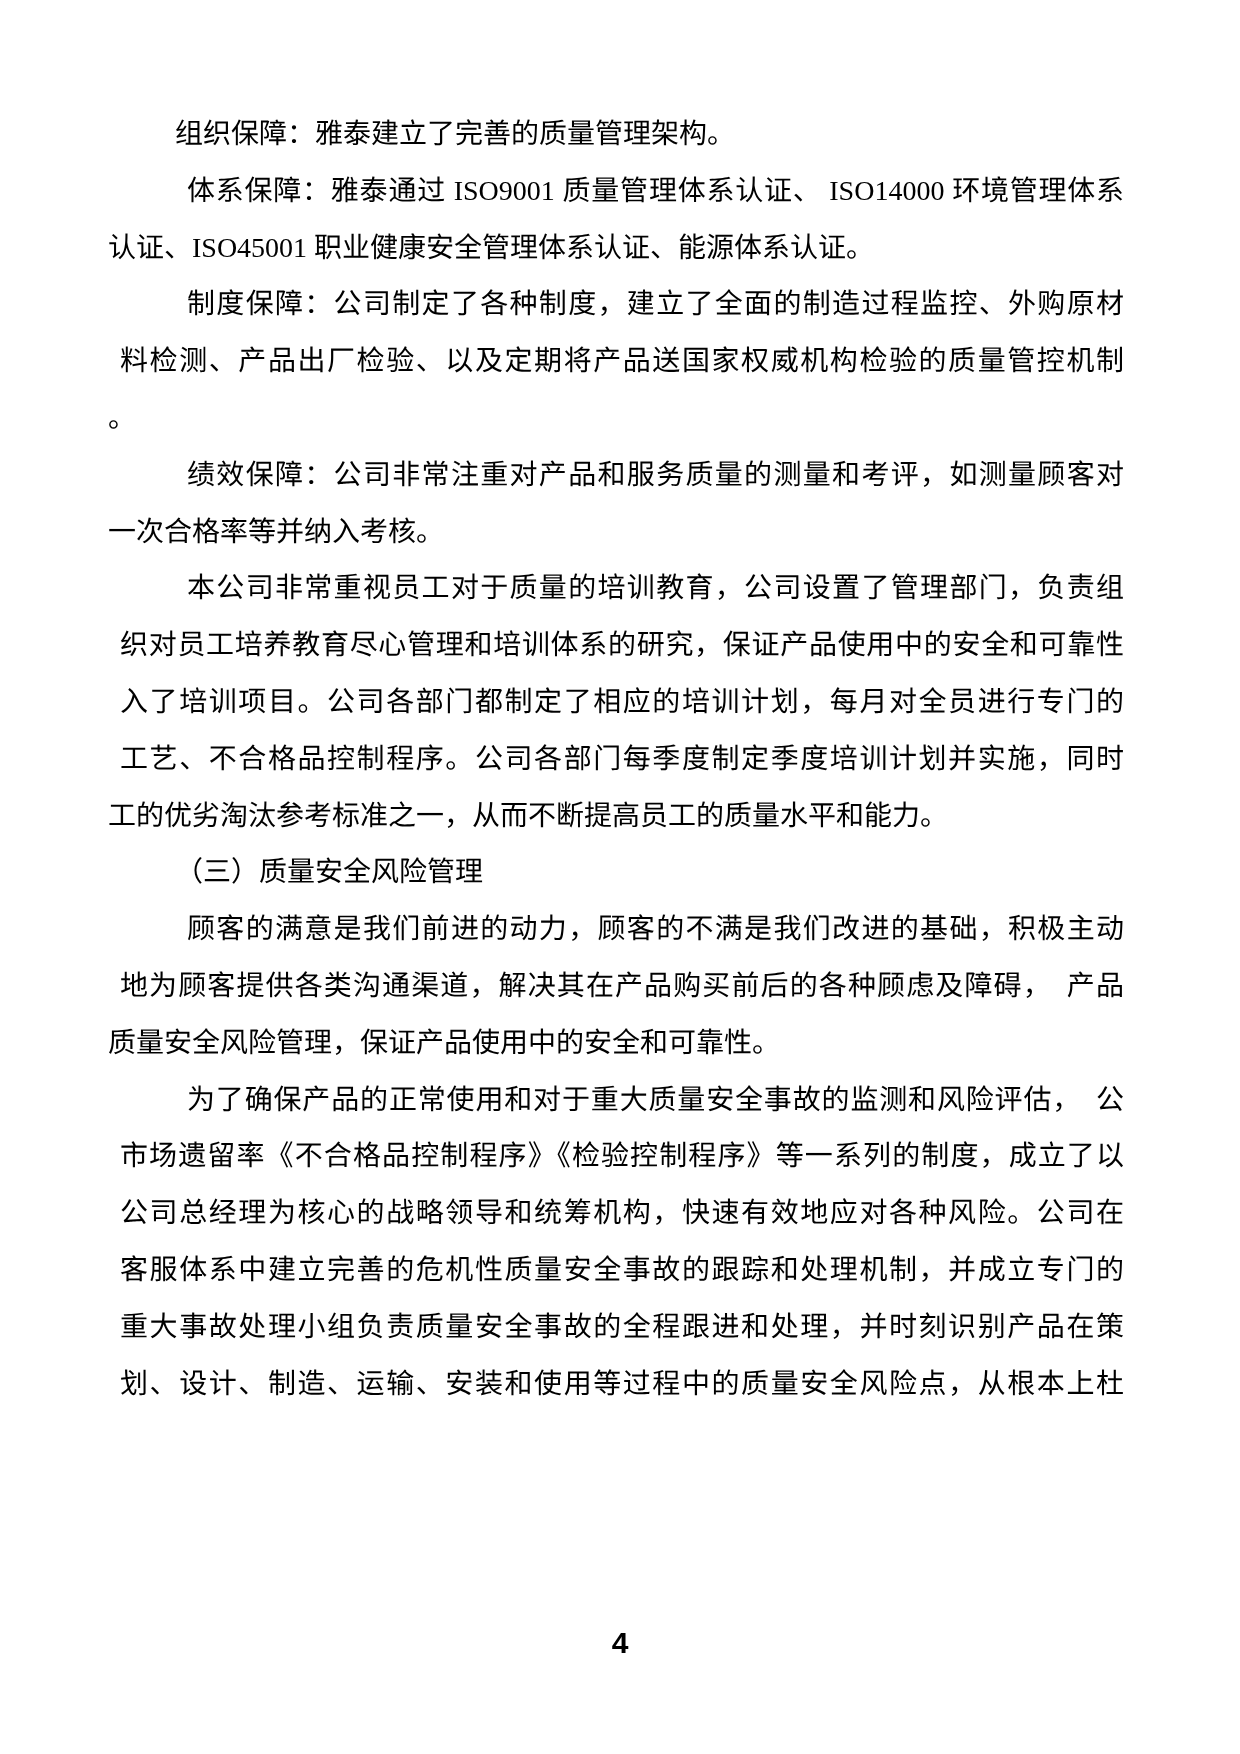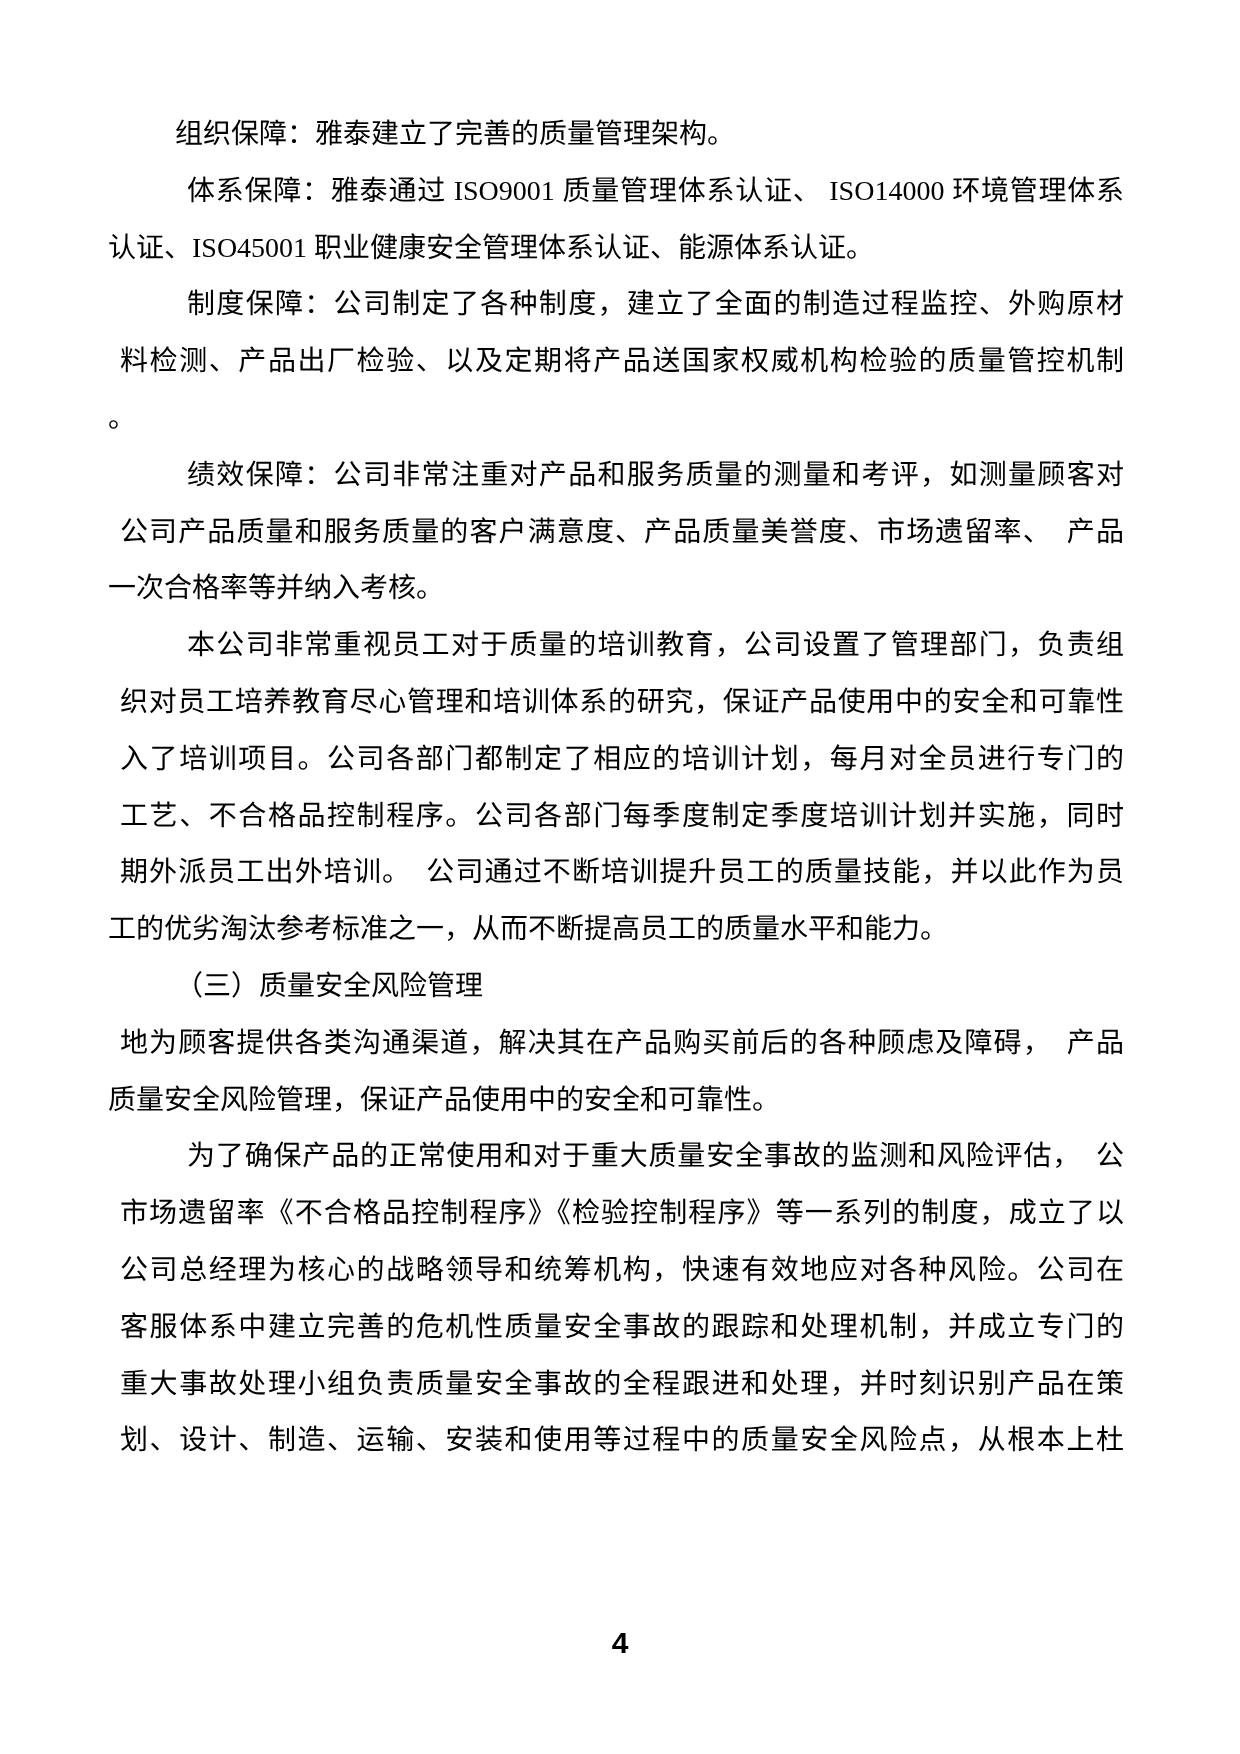--- a/index.html
+++ b/index.html
@@ -68,35 +68,34 @@
         <div class="line j first">体系保障：雅泰通过 ISO9001 质量管理体系认证、 ISO14000 环境管理体系</div>
         <div class="line">认证、ISO45001 职业健康安全管理体系认证、能源体系认证。</div>
       </div>
       <div class="para">
         <div class="line j first">制度保障：公司制定了各种制度，建立了全面的制造过程监控、外购原材</div>
         <div class="line j">料检测、产品出厂检验、以及定期将产品送国家权威机构检验的质量管控机制</div>
         <div class="line">。</div>
       </div>
       <div class="para">
         <div class="line j first">绩效保障：公司非常注重对产品和服务质量的测量和考评，如测量顾客对</div>
-        <div class="line j">公司产品质量和服务质量的客户满意度、产品质量美誉度、市场遗留率、　产品</div>
         <div class="line">一次合格率等并纳入考核。</div>
       </div>
       <div class="para">
         <div class="line j first">本公司非常重视员工对于质量的培训教育，公司设置了管理部门，负责组</div>
         <div class="line j">织对员工培养教育尽心管理和培训体系的研究，保证产品使用中的安全和可靠性</div>
         <div class="line j">入了培训项目。公司各部门都制定了相应的培训计划，每月对全员进行专门的</div>
         <div class="line j">工艺、不合格品控制程序。公司各部门每季度制定季度培训计划并实施，同时</div>
-        <div class="line j">期外派员工出外培训。　公司通过不断培训提升员工的质量技能，并以此作为员</div>
         <div class="line">工的优劣淘汰参考标准之一，从而不断提高员工的质量水平和能力。</div>
       </div>
       <div class="para">
         <div class="line first">（三）质量安全风险管理</div>
       </div>
       <div class="para">
+        <div class="line j first">顾客的满意是我们前进的动力，顾客的不满是我们改进的基础，积极主动</div>
         <div class="line j">地为顾客提供各类沟通渠道，解决其在产品购买前后的各种顾虑及障碍，　产品</div>
         <div class="line">质量安全风险管理，保证产品使用中的安全和可靠性。</div>
       </div>
       <div class="para">
         <div class="line j first">为了确保产品的正常使用和对于重大质量安全事故的监测和风险评估，　公</div>
         <div class="line j">市场遗留率《不合格品控制程序》《检验控制程序》等一系列的制度，成立了以</div>
         <div class="line j">公司总经理为核心的战略领导和统筹机构，快速有效地应对各种风险。公司在</div>
         <div class="line j">客服体系中建立完善的危机性质量安全事故的跟踪和处理机制，并成立专门的</div>
         <div class="line j">重大事故处理小组负责质量安全事故的全程跟进和处理，并时刻识别产品在策</div>
         <div class="line j">划、设计、制造、运输、安装和使用等过程中的质量安全风险点，从根本上杜</div>

